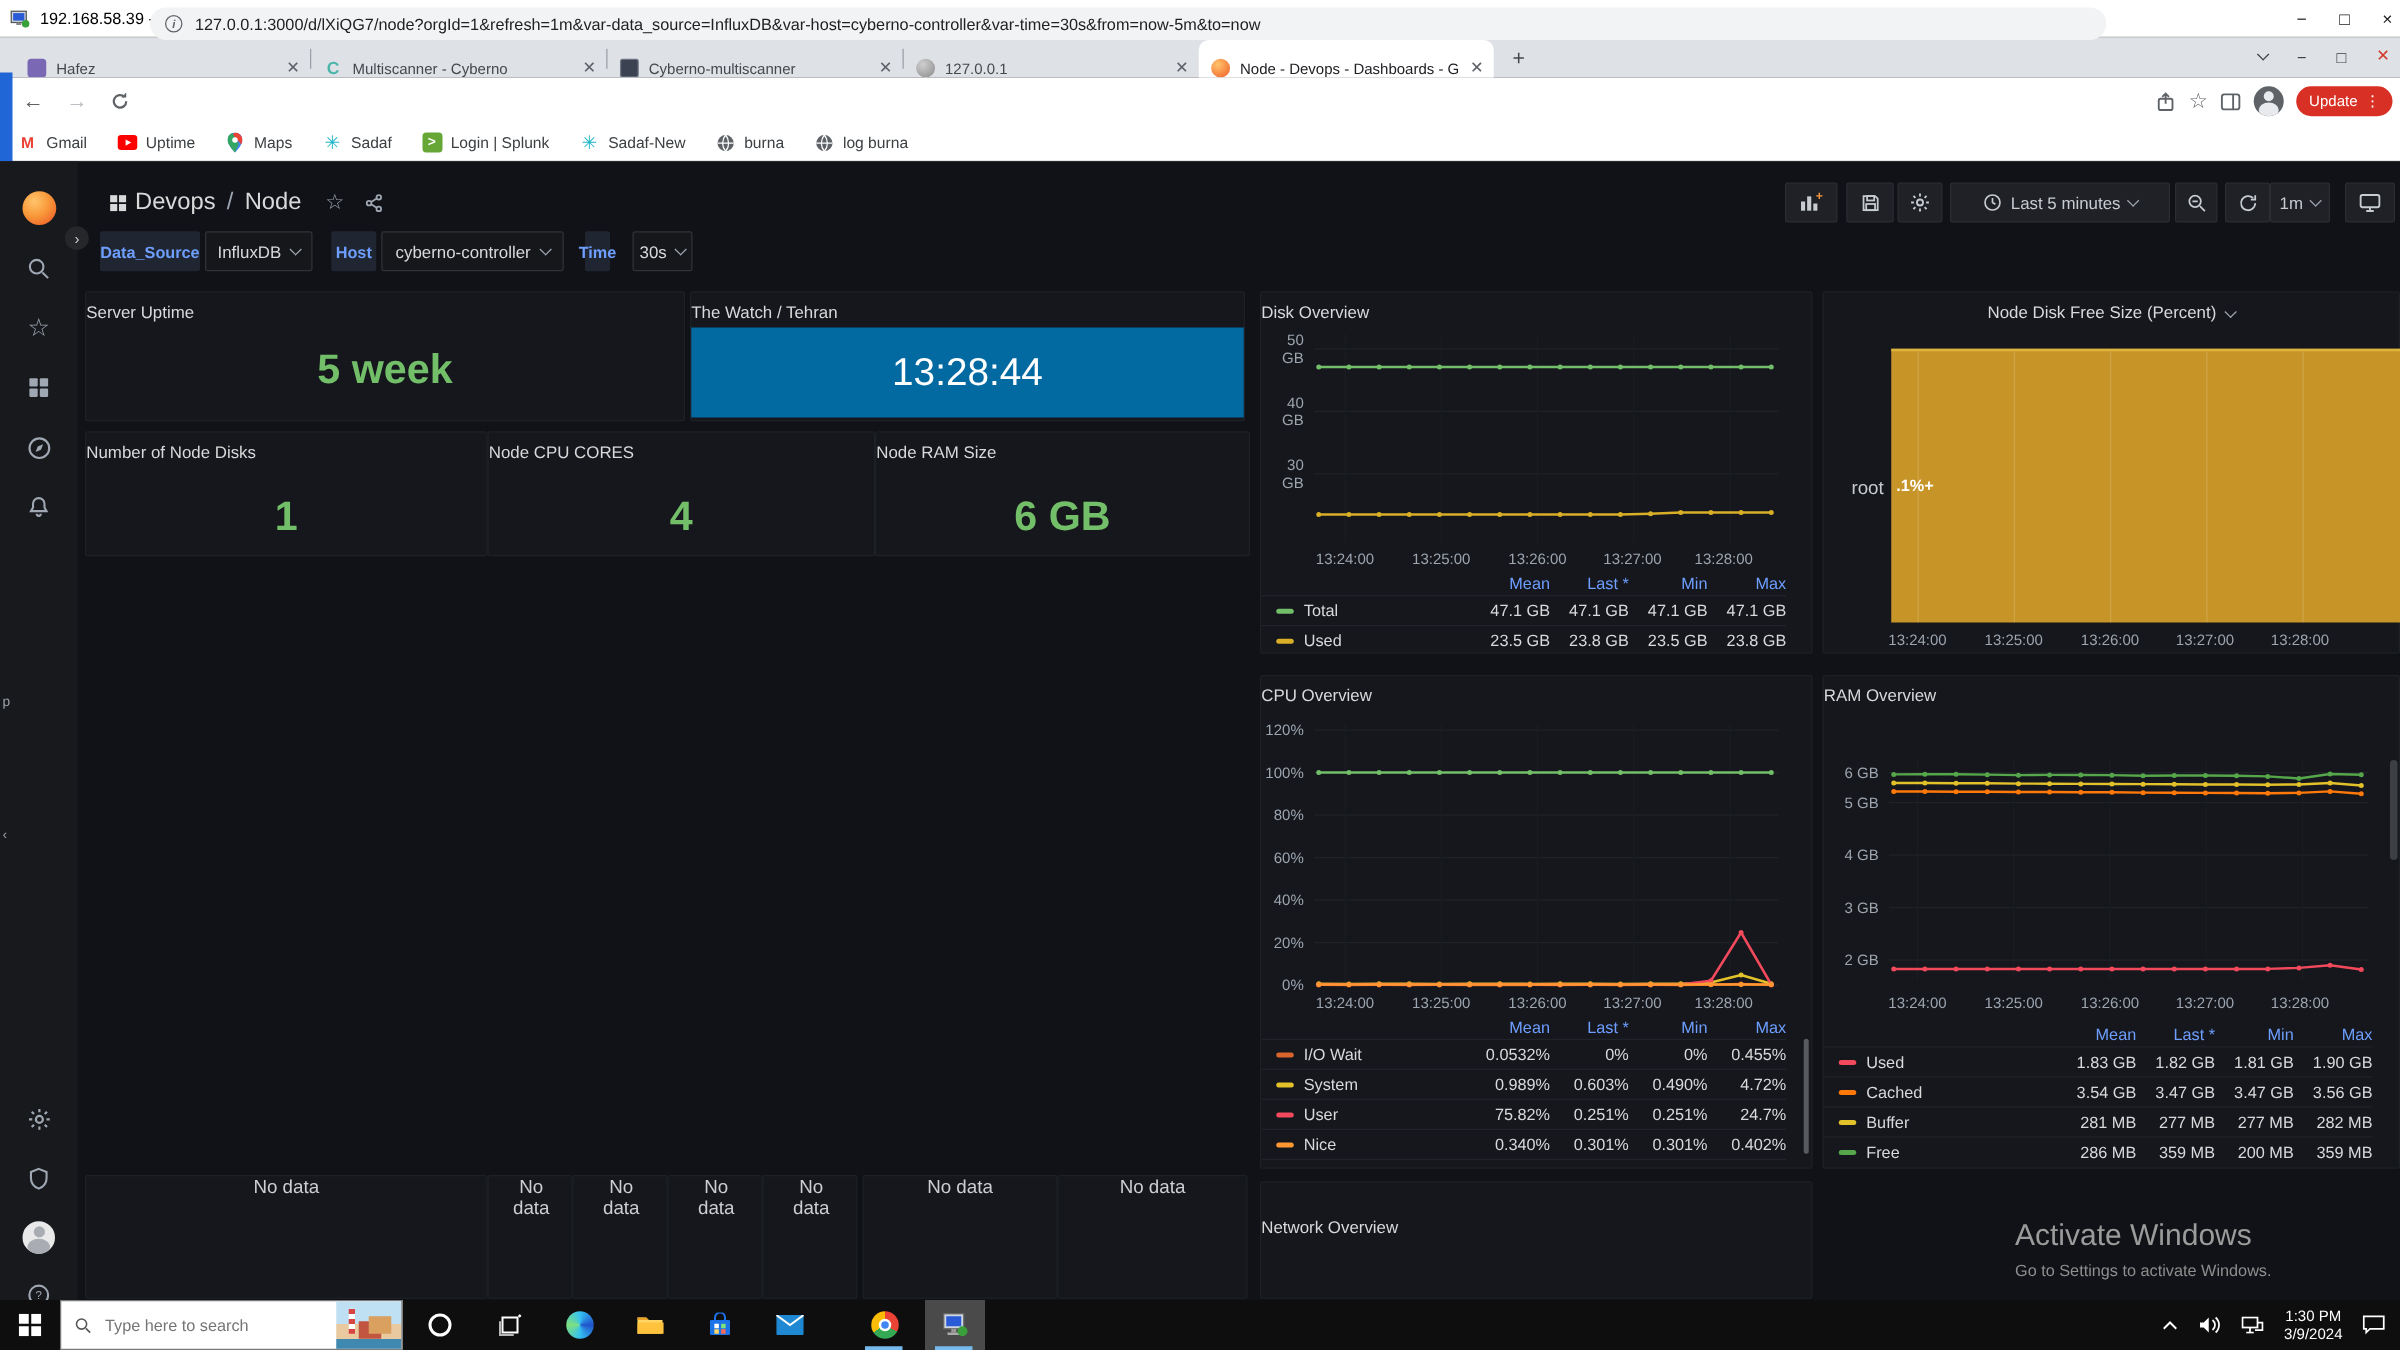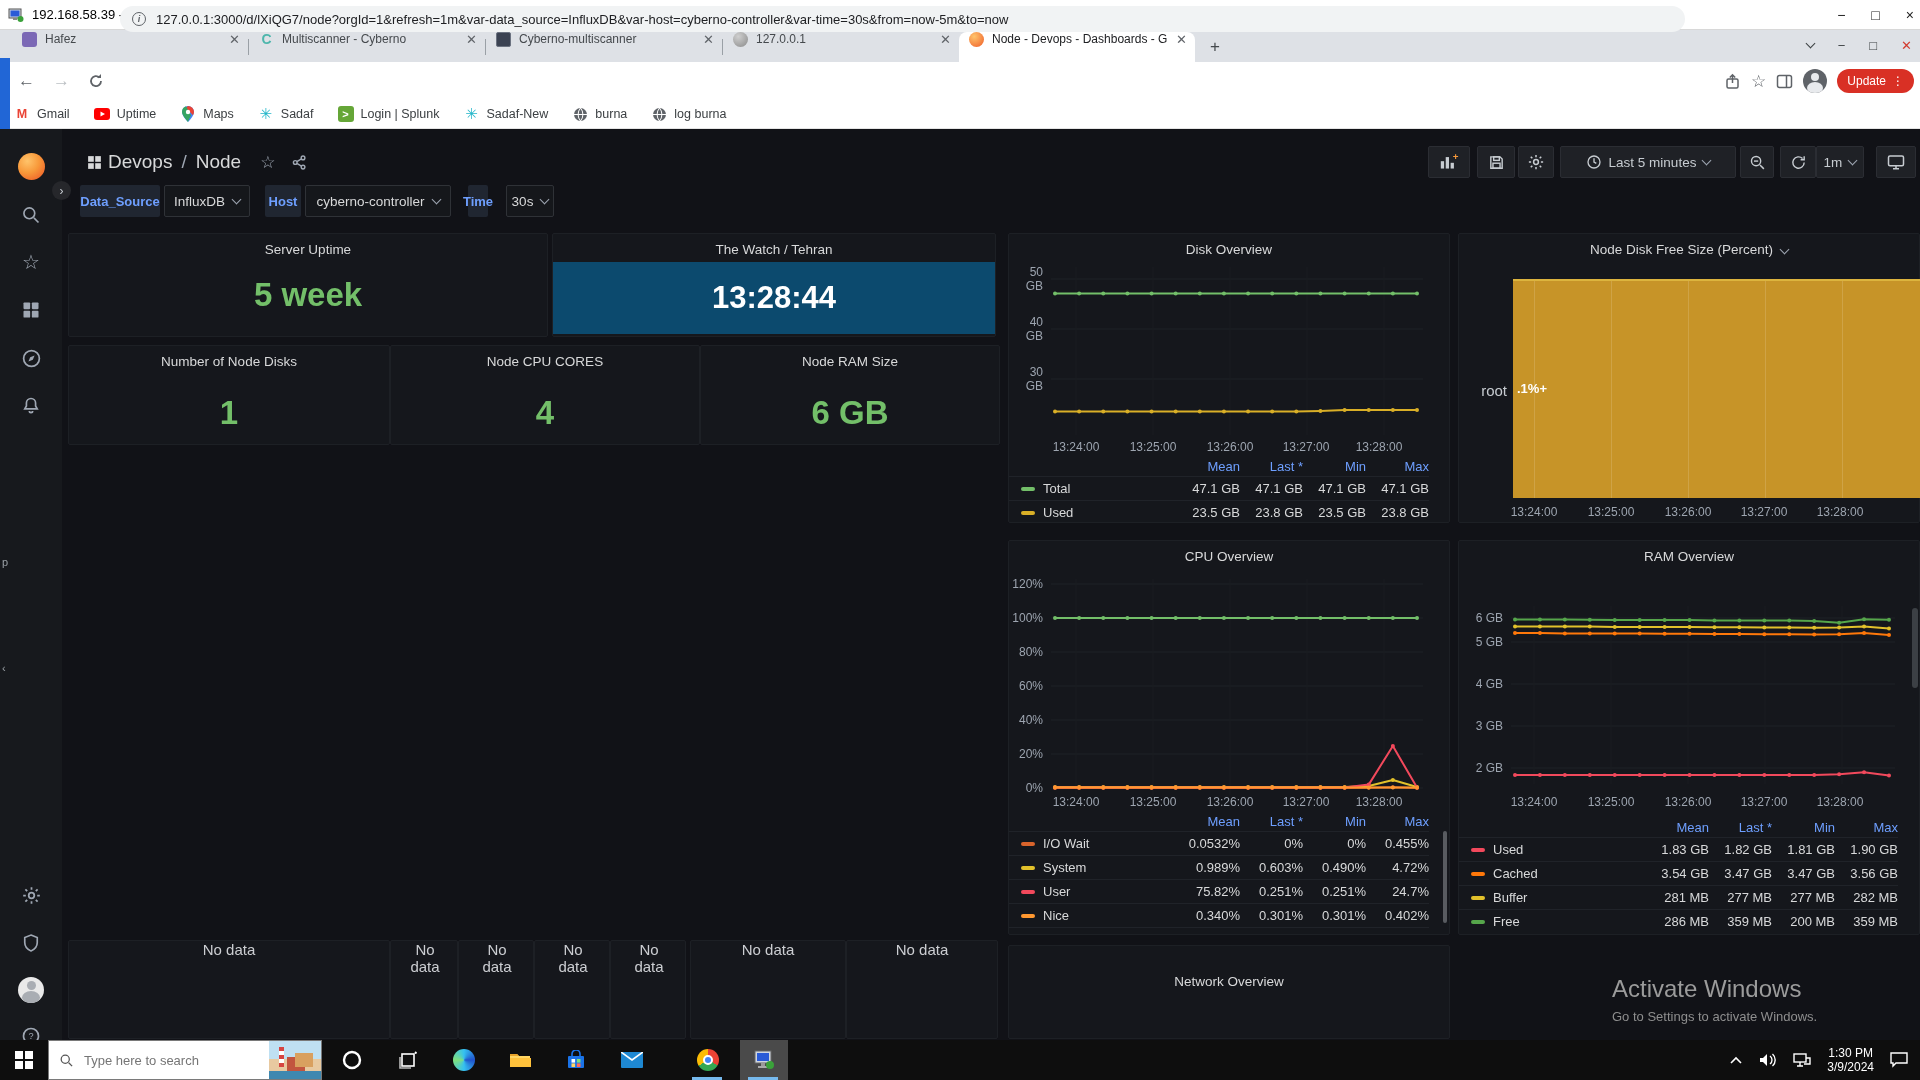--- a/index.html
+++ b/index.html
@@ -9,21 +9,21 @@
   #stage { position:relative; width:1920px; height:1080px; background:#101116; }
 
   
   #rdp-bar { left:0; top:0; width:1920px; height:30px; background:#ffffff; border-bottom:1px solid #d8d8d8;
     display:flex; align-items:center; color:#000; font-size:13px; }
   #rdp-bar .rdp-ic { margin:0 8px 0 8px; }
   .winbtns { position:absolute; right:6px; top:0; height:30px; display:flex; align-items:center; gap:26px; color:#222; font-size:14px; }
 
   
   #tabstrip { left:0; top:30px; width:1920px; height:32px; background:#dee1e6; display:flex; align-items:flex-end; }
-  .tab { width:236px; height:30px; display:flex; align-items:flex-start; padding:0 8px 0 10px; font-size:12px; color:#45494d; position:relative; }
+  .tab { width:236px; height:30px; display:flex; align-items:flex-end; padding:0 8px 0 10px; font-size:12px; color:#45494d; position:relative; }
   .tab .fav { width:15px; height:15px; margin-right:8px; flex:0 0 15px; }
   .tab .t-title { flex:1; overflow:hidden; white-space:nowrap; text-overflow:ellipsis; }
   .tab .t-close { color:#5f6368; font-size:13px; margin-left:6px; }
   .tab.active { background:#ffffff; border-radius:8px 8px 0 0; color:#202124; }
   .tab-sep { width:1px; height:16px; background:#9aa0a6; margin-bottom:7px; }
   .newtab { width:28px; height:28px; display:flex; align-items:center; justify-content:center; color:#45494d; font-size:17px; margin:0 0 1px 6px; }
   #tab-winbtns { position:absolute; right:8px; top:30px; height:30px; display:flex; align-items:center; gap:24px; font-size:13px; color:#3c4043; }
 
   
   #urlbar { left:0; top:62px; width:1920px; height:38px; background:#ffffff; display:flex; align-items:center; }
@@ -69,24 +69,24 @@
     color:#c7ccd1; display:flex; align-items:center; justify-content:center; gap:7px; font-size:13.5px; }
   .chev { display:inline-block; width:7px; height:7px; border-right:1.6px solid #9fa7b3; border-bottom:1.6px solid #9fa7b3;
     transform:rotate(45deg); margin-top:-4px; }
 
   .var-label { position:absolute; top:56px; height:32px; background:#202631; color:#6e9fff; font-size:13px; font-weight:bold;
     display:flex; align-items:center; justify-content:center; border-radius:2px; }
   .var-value { position:absolute; top:56px; height:32px; background:#15171b; border:1px solid #2f3237; color:#d8d9da; font-size:13.5px;
     display:flex; align-items:center; justify-content:center; gap:8px; border-radius:2px; }
 
   .panel { position:absolute; background:#15171c; border:1px solid #1d2025; border-radius:2px; }
-  .p-title { position:absolute; left:0; top:8px; width:100%; text-align:center; color:#d8d9da; font-size:13.5px; }
+  .p-title { position:absolute; left:0; top:8px; width:100%; color:#d8d9da; font-size:13.5px; }
   .stat-val { position:absolute; left:0; width:100%; text-align:center; color:#73bf69; font-size:33px; font-weight:bold; }
-  #watch-box { position:absolute; left:0; top:28px; width:100%; height:72px; background:#0c4a6e; display:flex; align-items:center; justify-content:center;
-    color:#ffffff; font-size:31px; font-weight:bold; }
+  #watch-box { position:absolute; left:0; top:28px; width:100%; height:72px; background:#0369a1; display:flex; align-items:center; justify-content:center;
+    color:#ffffff; font-size:31px; font-weight:normal; }
 
   .ylab { position:absolute; text-align:right; color:#9da5b0; font-size:12px; transform:translateY(-50%); }
   .xlab { position:absolute; color:#9da5b0; font-size:12px; transform:translateX(-50%); white-space:nowrap; }
   .legend { position:absolute; font-size:13px; color:#d8d9da; }
   .lg-row { display:flex; align-items:center; height:24px; border-top:1px solid #202329; }
   .lg-row.hdr { border-top:none; color:#6e9fff; height:20px; }
   .lg-name { display:flex; align-items:center; gap:8px; flex:1; padding-left:12px; }
   .swatch { width:14px; height:4px; border-radius:2px; }
   .lg-cell { width:63px; text-align:right; }
   .gold-line { position:absolute; top:0; width:1px; height:100%; background:rgba(255,255,255,0.14); }

